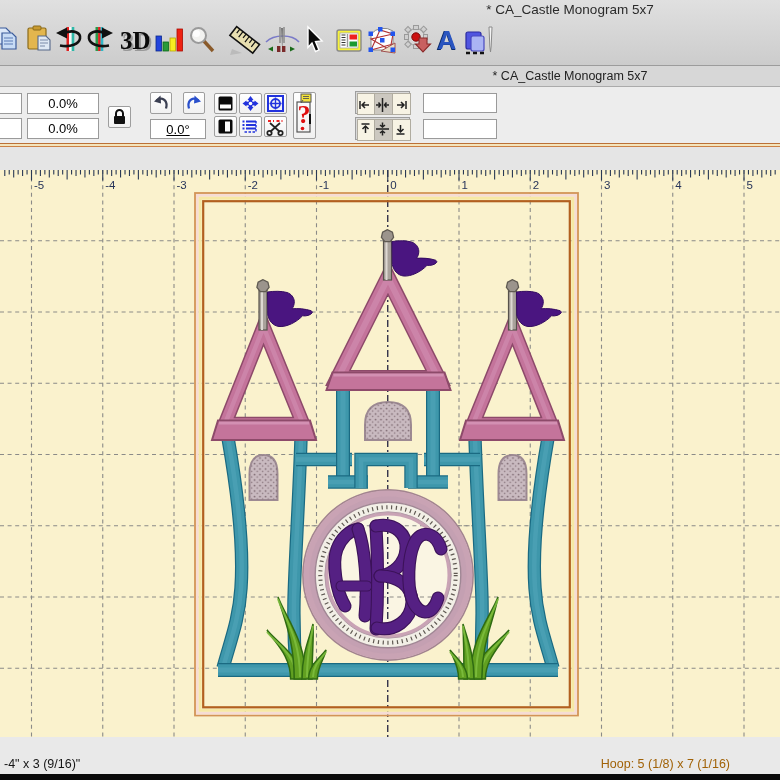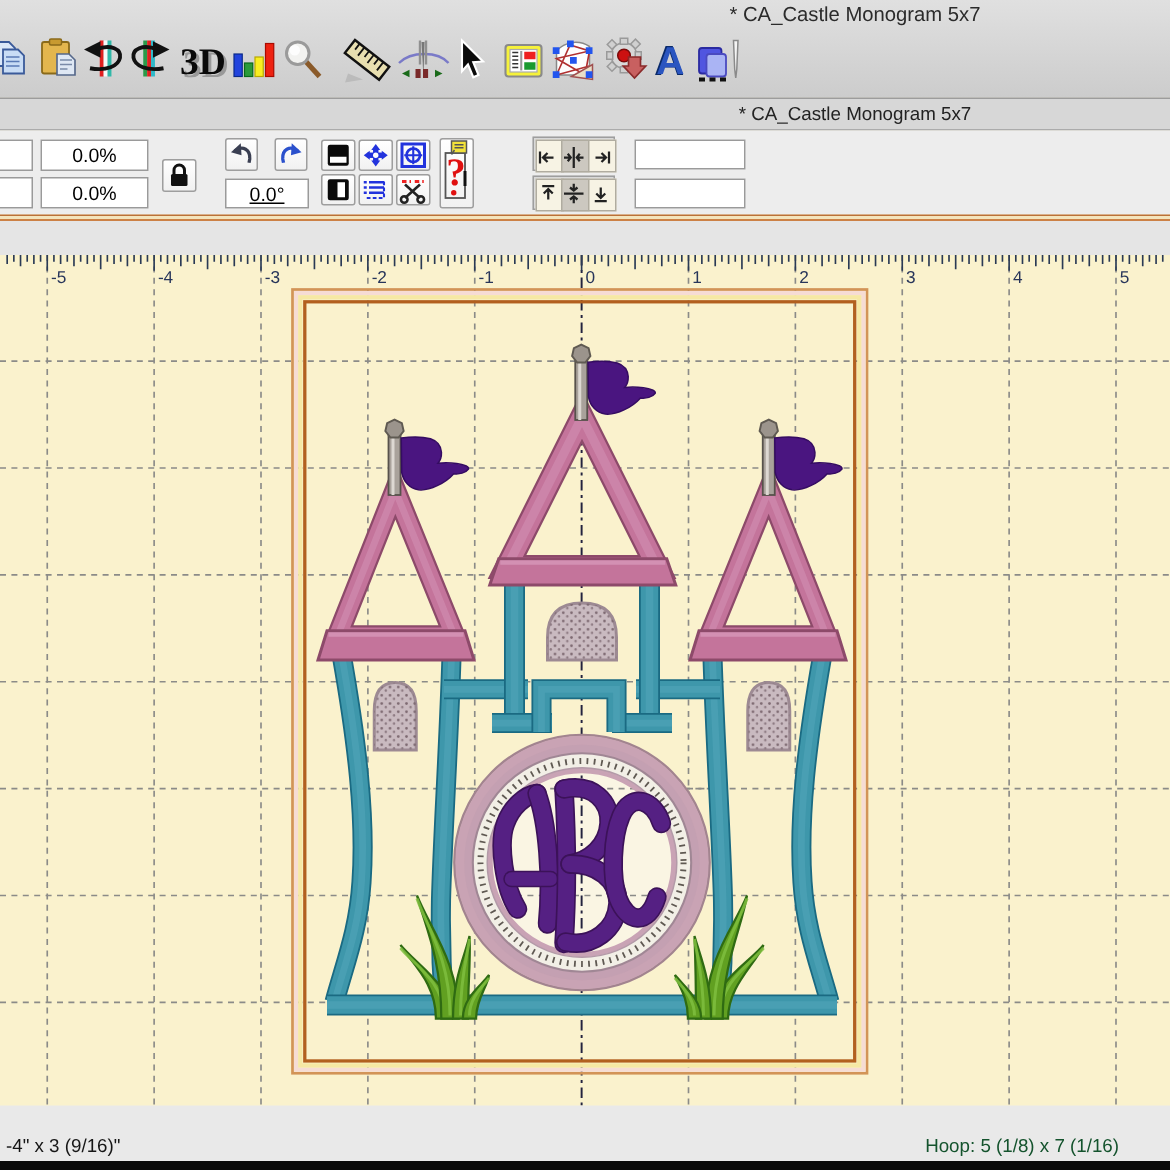--- a/index.html
+++ b/index.html
@@ -7,21 +7,21 @@
 .abs{position:absolute;}
 #chrome{left:0;top:0;width:780px;height:65px;background:linear-gradient(#e0e0e0,#cccccc);}
 #title1{left:420px;top:2px;width:300px;text-align:center;font-size:13.5px;color:#2b2b2b;}
 #titlebar2{left:0;top:65px;width:780px;height:20px;background:#d7d7d7;border-top:1px solid #9c9c9c;border-bottom:1px solid #ababab;}
 #title2{left:420px;top:69px;width:300px;text-align:center;font-size:12.5px;color:#222;}
 #panel{left:0;top:87px;width:780px;height:56px;background:#ededed;}
 #sep{left:0;top:143px;width:780px;height:5px;background:linear-gradient(#bb7038 0 24%,#f4e4bc 24% 62%,#cc8146 62% 88%,#e5e5e5 88% 100%);}
 #band{left:0;top:148px;width:780px;height:22px;background:#e5e5e5;}
 #statusbar{left:0;top:737px;width:780px;height:37px;background:#e9e9e9;}
 #stxt-l{left:4px;top:757px;font-size:12.5px;color:#161616;}
-#stxt-r{right:34px;top:757px;font-size:12.5px;color:#14532d;margin-left:44px;}
+#stxt-r{right:50px;top:757px;font-size:12.5px;color:#a16207;margin-left:44px;}
 #blackbar{left:0;top:774px;width:780px;height:6px;background:#0a0a0a;}
 .fld{position:absolute;background:#fff;border:1px solid #9a9a9a;box-sizing:border-box;font-size:13px;color:#000;text-align:center;}
 .btn{position:absolute;background:linear-gradient(#ffffff,#f1f1f1);border:1px solid #9e9e9e;border-radius:2px;box-sizing:border-box;}
 .alg{position:absolute;background:#d9d9d9;border:1px solid #9e9e9e;box-sizing:border-box;}
 </style></head>
 <body>
 <div id="page">
 <div id="chrome" class="abs"></div>
 <div id="title1" class="abs">* CA_Castle Monogram 5x7</div>
 <svg id="toolbar" class="abs" style="left:0;top:22px" width="510" height="36" viewBox="0 0 510 36">

